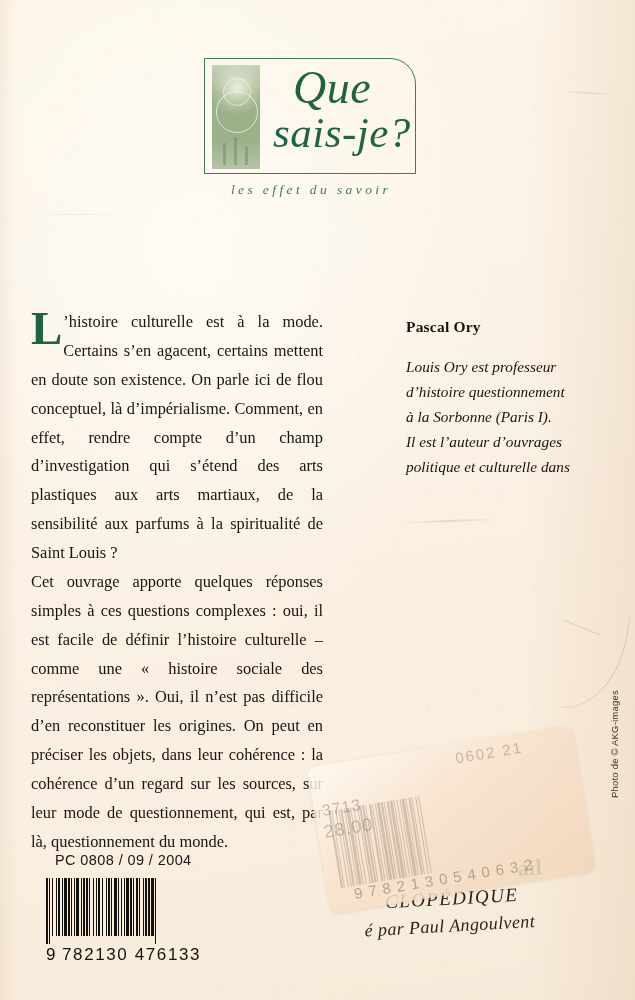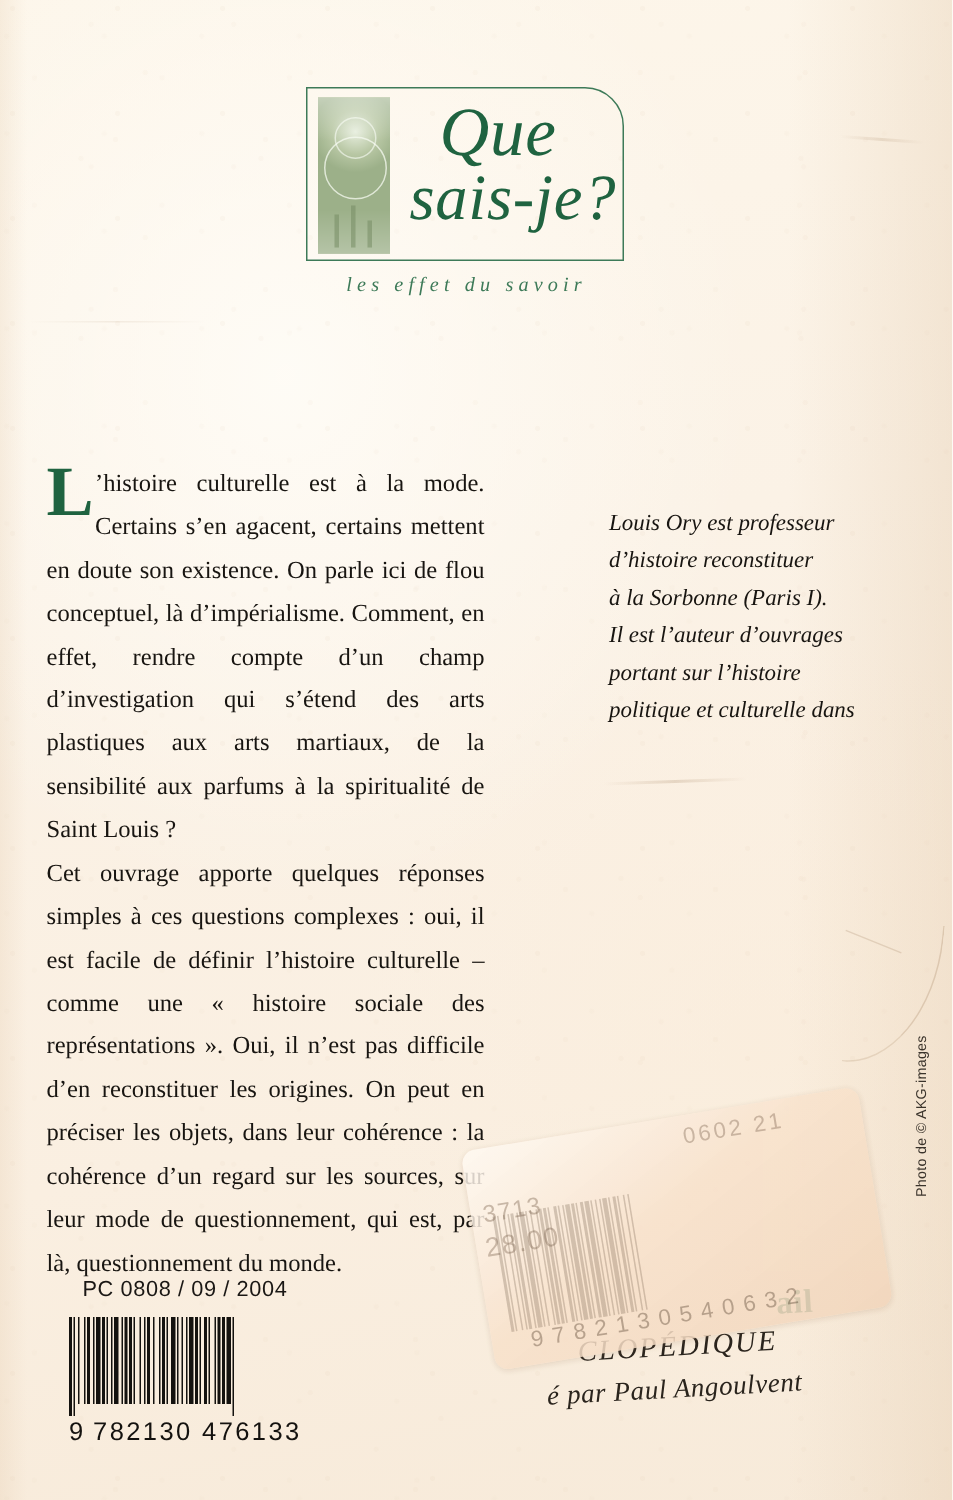--- a/index.html
+++ b/index.html
@@ -423,26 +423,26 @@
 
   <div id="book-title">
   </div>
 
   <div id="blurb">
     <p><span id="dropcap">L</span><span>’histoire culturelle est à la mode. Certains s’en agacent, certains mettent en doute son existence. On parle ici de flou conceptuel, là d’impérialisme. Comment, en effet, rendre compte d’un champ d’investigation qui s’étend des arts plastiques aux arts martiaux, de la sensibilité aux parfums à la spiritualité de Saint Louis ?</span></p>
     <p>Cet ouvrage apporte quelques réponses simples à ces questions complexes : oui, il est facile de définir l’histoire culturelle – comme une « histoire sociale des représentations ». Oui, il n’est pas difficile d’en reconstituer les origines. On peut en préciser les objets, dans leur cohérence : la cohérence d’un regard sur les sources, sur leur mode de questionnement, qui est, par là, questionnement du monde.</p>
   </div>
 
   <div id="author-block">
+    <div id="author-name">Pascal Ory</div>
     <div id="author-bio">
       <span class="bl">Louis Ory est professeur</span>
-      <span class="bl">d’histoire reconstituer</span>
+      <span class="bl">d’histoire questionnement</span>
       <span class="bl">à la Sorbonne (Paris I).</span>
       <span class="bl">Il est l’auteur d’ouvrages</span>
-      <span class="bl">portant sur l’histoire</span>
       <span class="bl">politique et culturelle dans</span>
     </div>
   </div>
 
   <div id="publisher-lines">
     <span id="imprint-green">ail</span>
     <span id="imprint-line">CLOPÉDIQUE</span>
     <span id="founder-line">é par Paul Angoulvent</span>
   </div>
 

